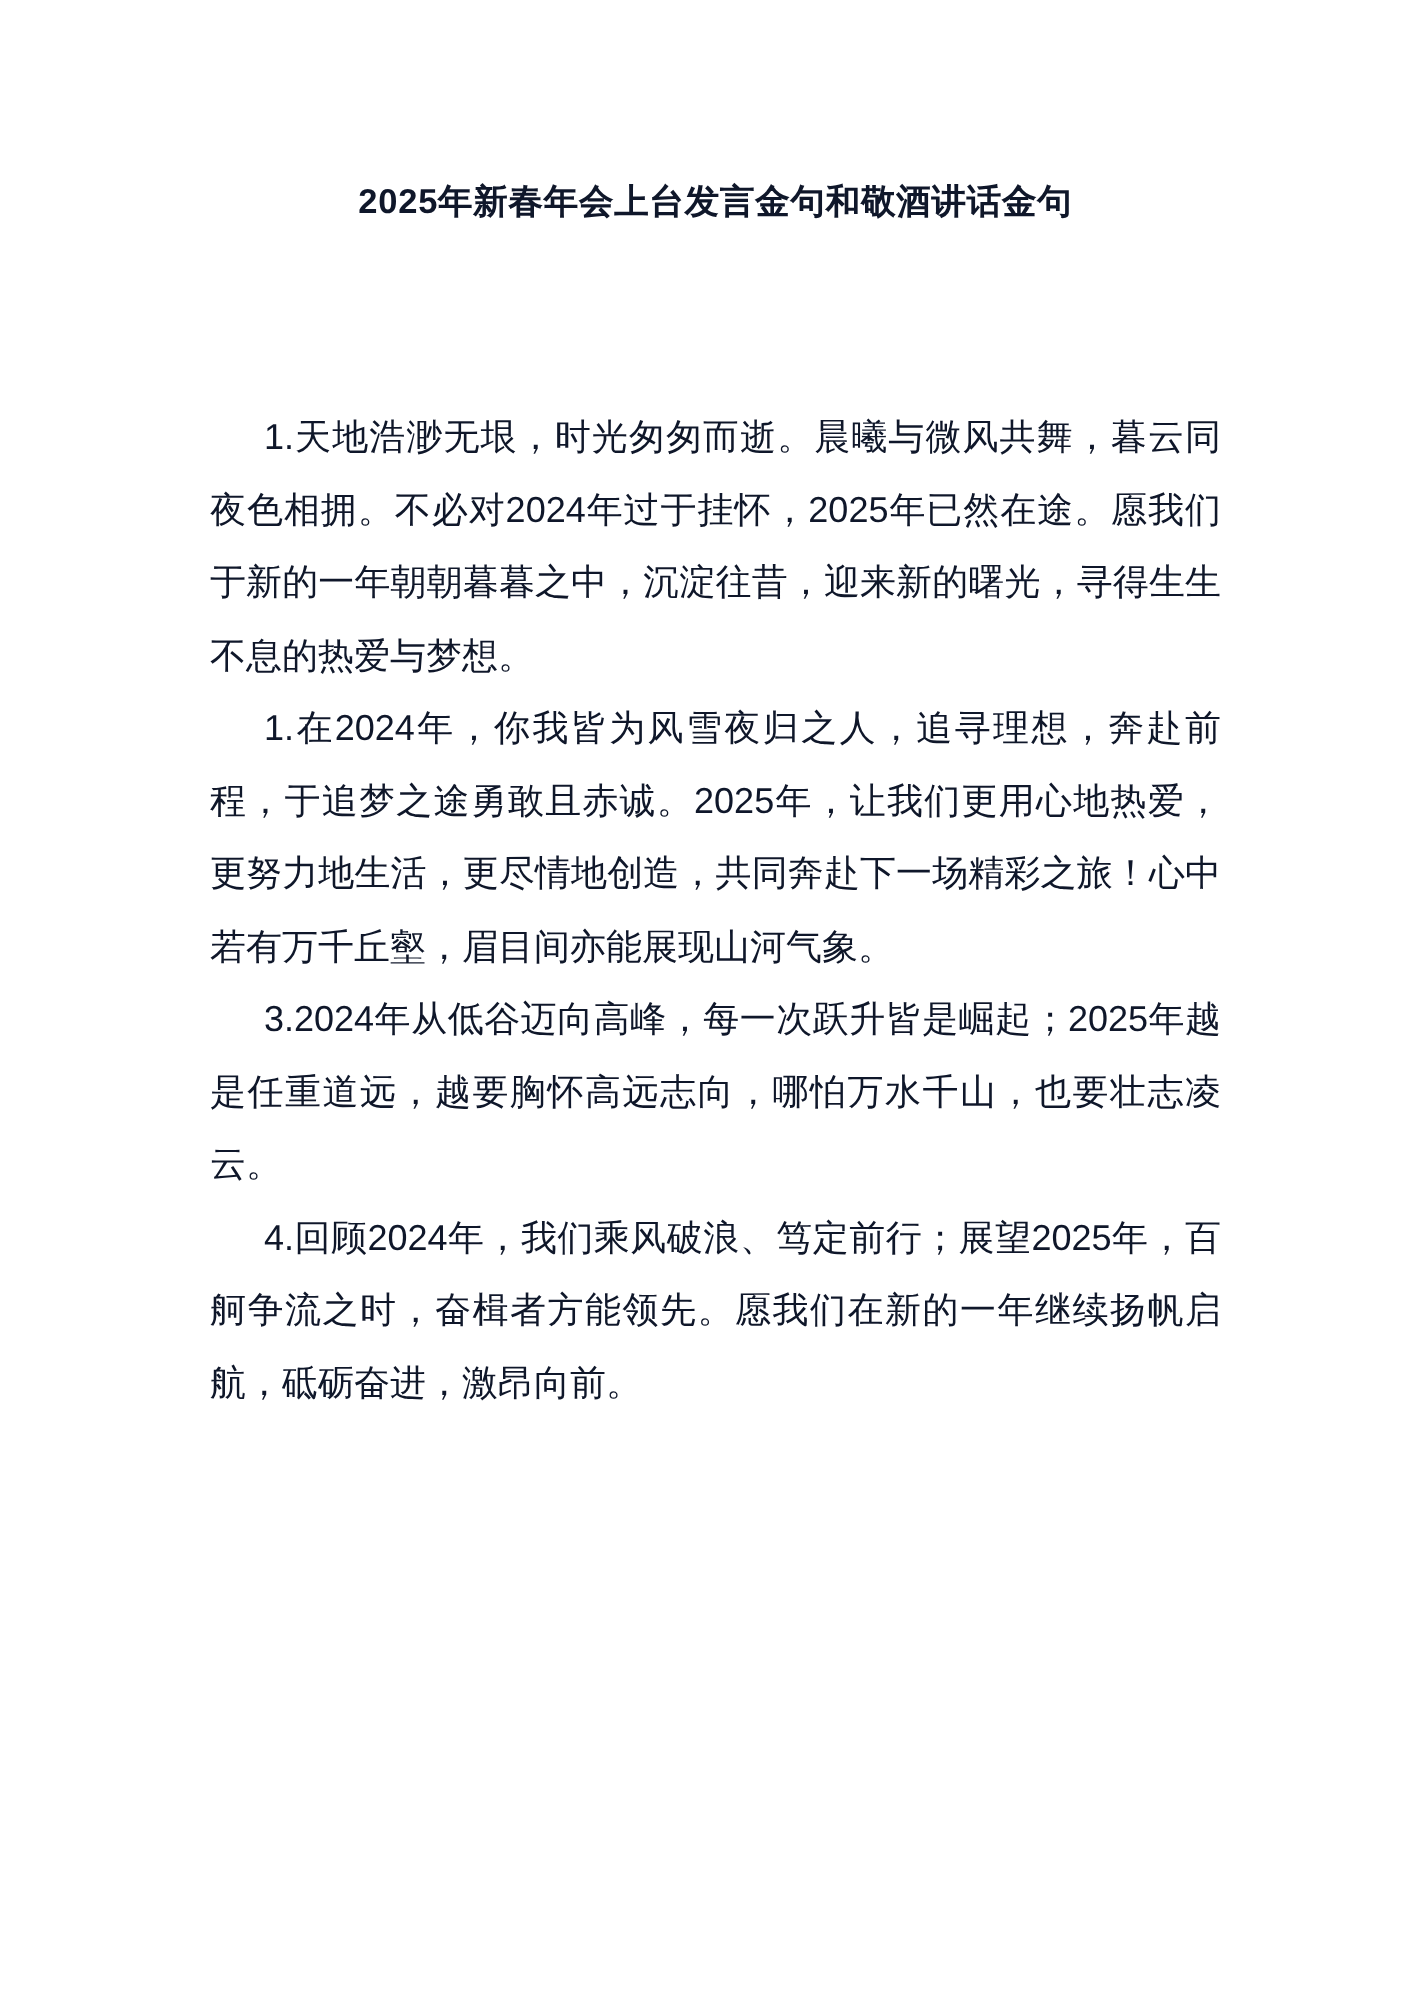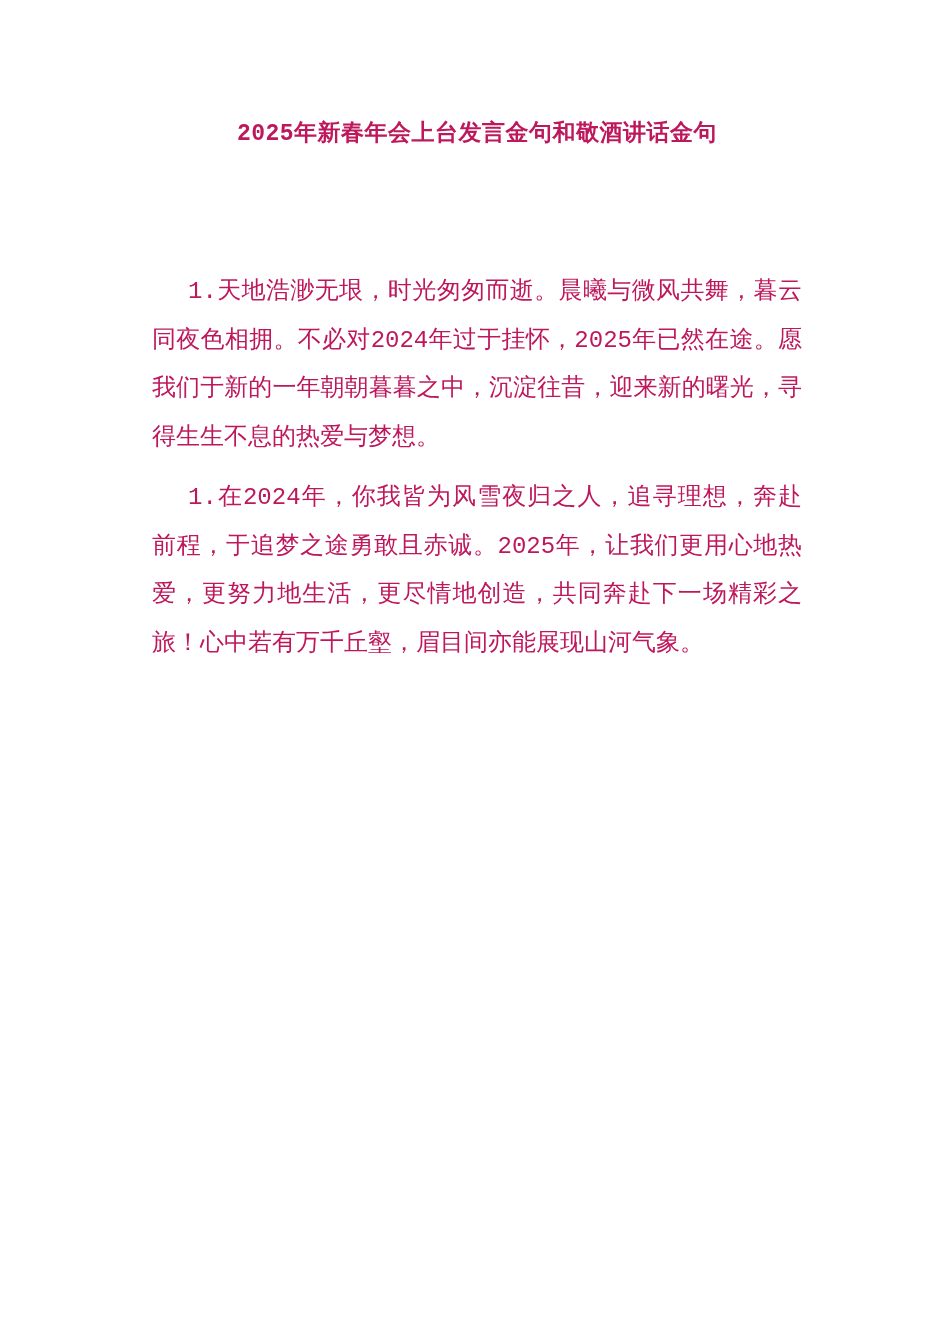--- a/index.html
+++ b/index.html
@@ -6,49 +6,51 @@
     margin: 0;
     padding: 0;
     background: #ffffff;
   }
   .page {
     position: relative;
     width: 950px;
     height: 1344px;
     margin: 0 auto;
     background: #ffffff;
-    color: #be185d;
+    color: #0f172a;
     box-sizing: border-box;
     padding: 118px 136px 40px 140px;
     overflow: hidden;
-    font-family: Liberation Mono, monospace;
+    font-family: Liberation Sans, sans-serif;
   }
   .doc-title {
     margin: 0;
     font-size: 23px;
     font-weight: bold;
     text-align: center;
     line-height: 1.4;
     letter-spacing: 0.5px;
   }
   .doc-body {
     margin-top: 118px;
     font-size: 24px;
     line-height: 48.5px;
     text-align: justify;
   }
   .doc-body .para {
-    margin: 12px;
+    margin: 0;
     padding: 0;
     text-indent: 36px;
     word-break: break-all;
   }
 </style>
 </head>
 <body>
 
 <div class="page">
   <h1 class="doc-title">2025年新春年会上台发言金句和敬酒讲话金句</h1>
   <div class="doc-body">
       <p class="para">1.天地浩渺无垠，时光匆匆而逝。晨曦与微风共舞，暮云同夜色相拥。不必对2024年过于挂怀，2025年已然在途。愿我们于新的一年朝朝暮暮之中，沉淀往昔，迎来新的曙光，寻得生生不息的热爱与梦想。</p>
       <p class="para">1.在2024年，你我皆为风雪夜归之人，追寻理想，奔赴前程，于追梦之途勇敢且赤诚。2025年，让我们更用心地热爱，更努力地生活，更尽情地创造，共同奔赴下一场精彩之旅！心中若有万千丘壑，眉目间亦能展现山河气象。</p>
+      <p class="para">3.2024年从低谷迈向高峰，每一次跃升皆是崛起；2025年越是任重道远，越要胸怀高远志向，哪怕万水千山，也要壮志凌云。</p>
+      <p class="para">4.回顾2024年，我们乘风破浪、笃定前行；展望2025年，百舸争流之时，奋楫者方能领先。愿我们在新的一年继续扬帆启航，砥砺奋进，激昂向前。</p>
     </div>
 </div>
 
 </body></html>

